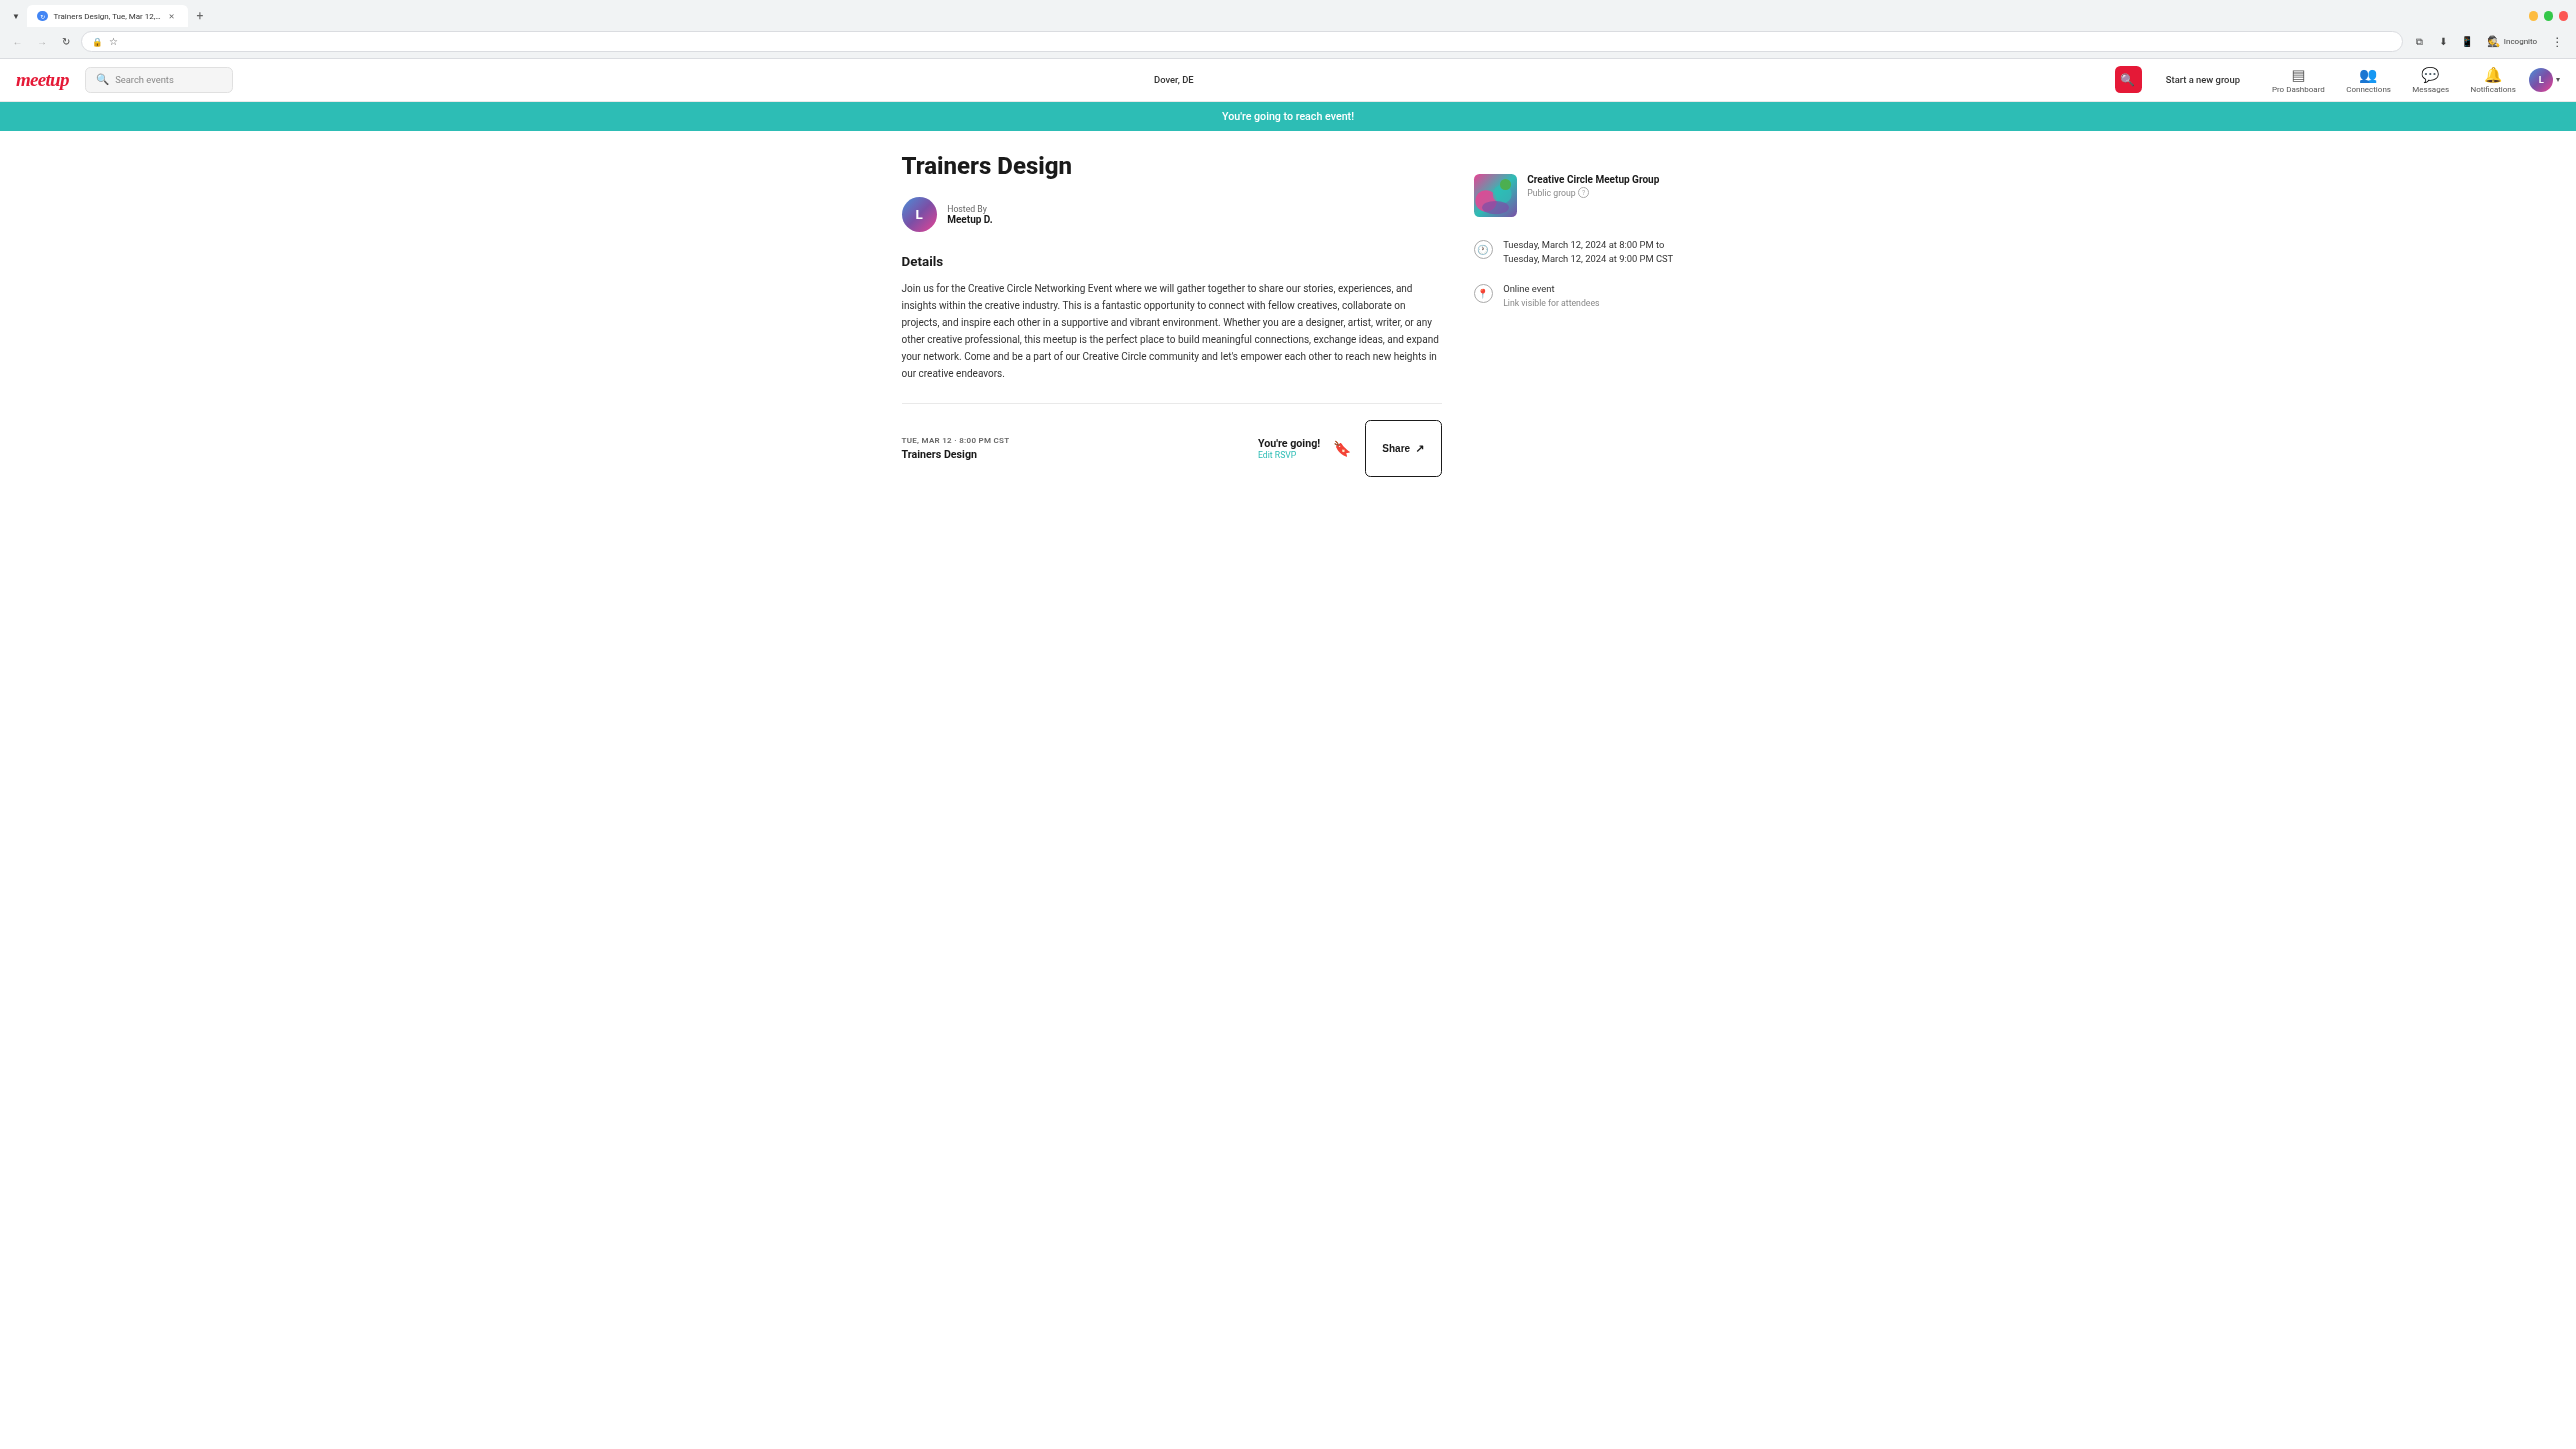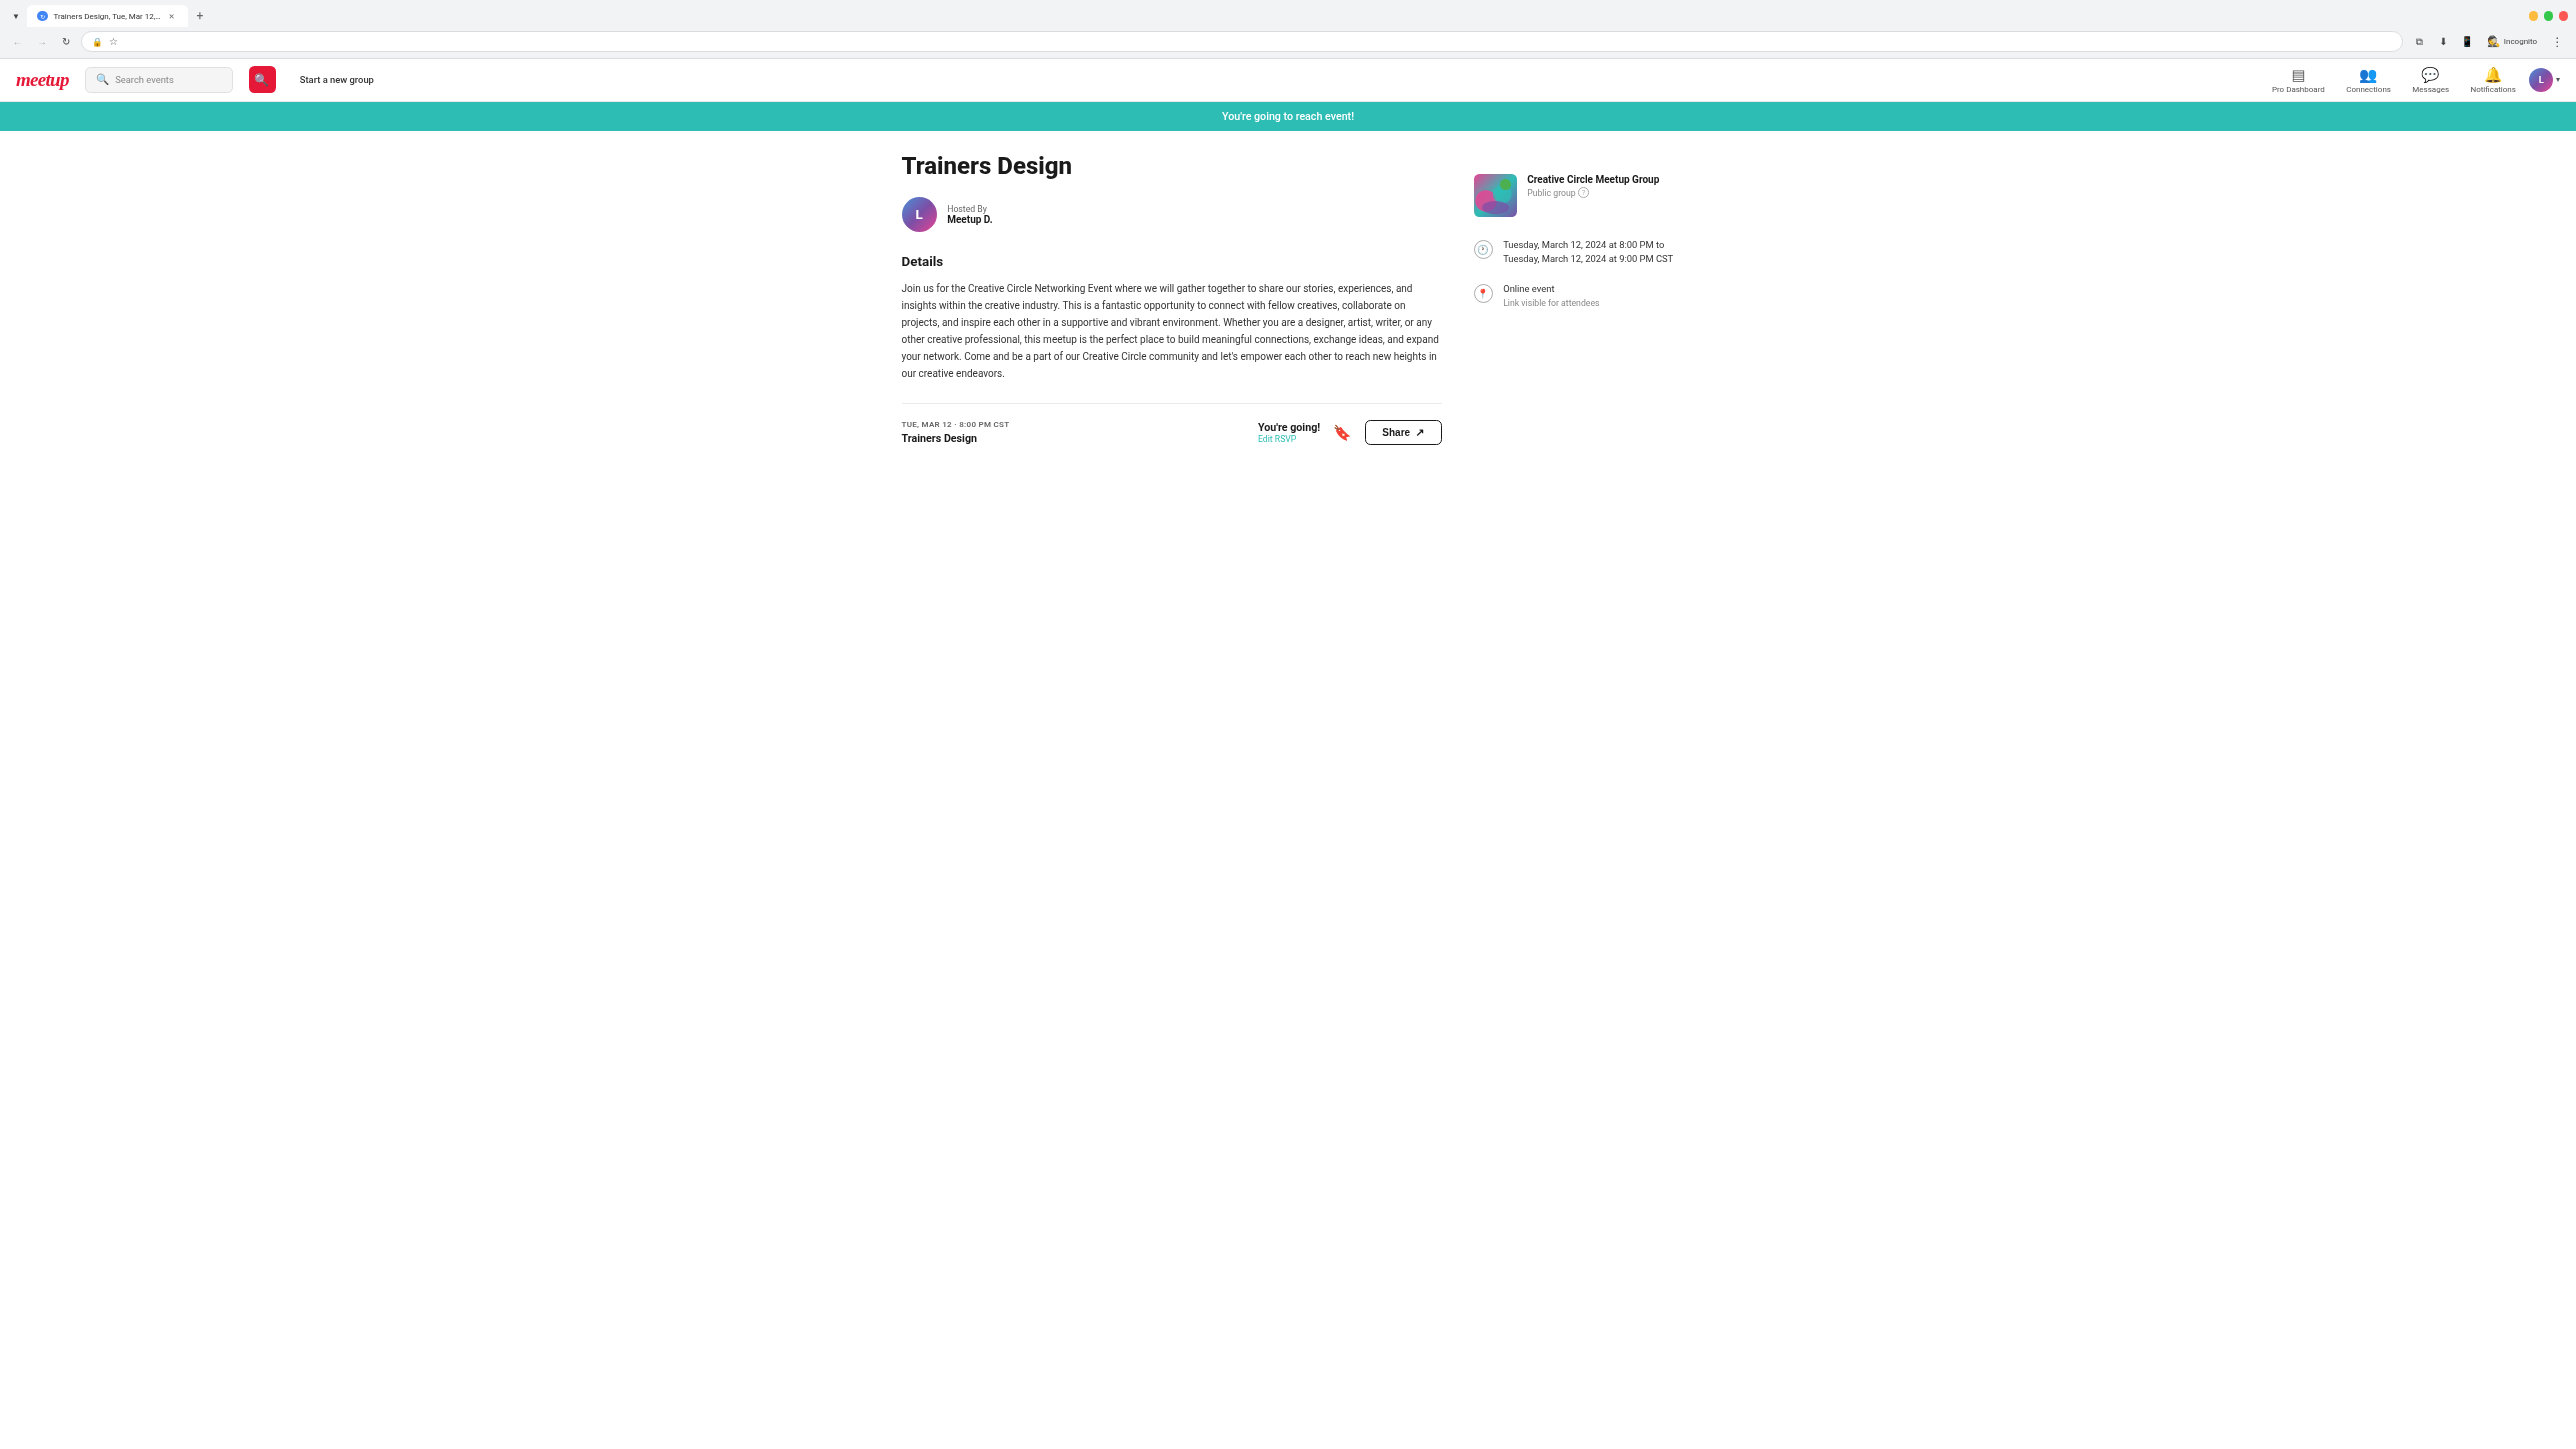--- a/index.html
+++ b/index.html
@@ -345,21 +345,21 @@
     }
     .share-btn {
       display: flex;
       align-items: center;
       gap: 5.4px;
       border: 1.3px solid #1a1a1a;
       background: white;
       color: #1a1a1a;
       font-size: 10px;
       font-weight: 600;
-      padding: 5px 16px;
+      padding: 21px 16px;
       border-radius: 5.4px;
       cursor: pointer;
     }
 
     
     .event-sidebar {
       width: 201px;
       flex-shrink: 0;
       padding-top: 21.5px;
     }
@@ -481,20 +481,21 @@
 </div>
 
 <header class="meetup-header">
   <div class="meetup-logo">meetup</div>
 
   <div class="meetup-search">
     <span class="meetup-search-icon">🔍</span>
     <span class="meetup-search-text">Search events</span>
   </div>
 
+  <div class="meetup-location">Dover, DE</div>
 
   <button class="meetup-search-btn">🔍</button>
 
   <span class="meetup-start-group">Start a new group</span>
 
   <nav class="meetup-nav">
     <div class="meetup-nav-item">
       <span class="meetup-nav-icon">▤</span>
       <span class="meetup-nav-label">Pro Dashboard</span>
     </div>

